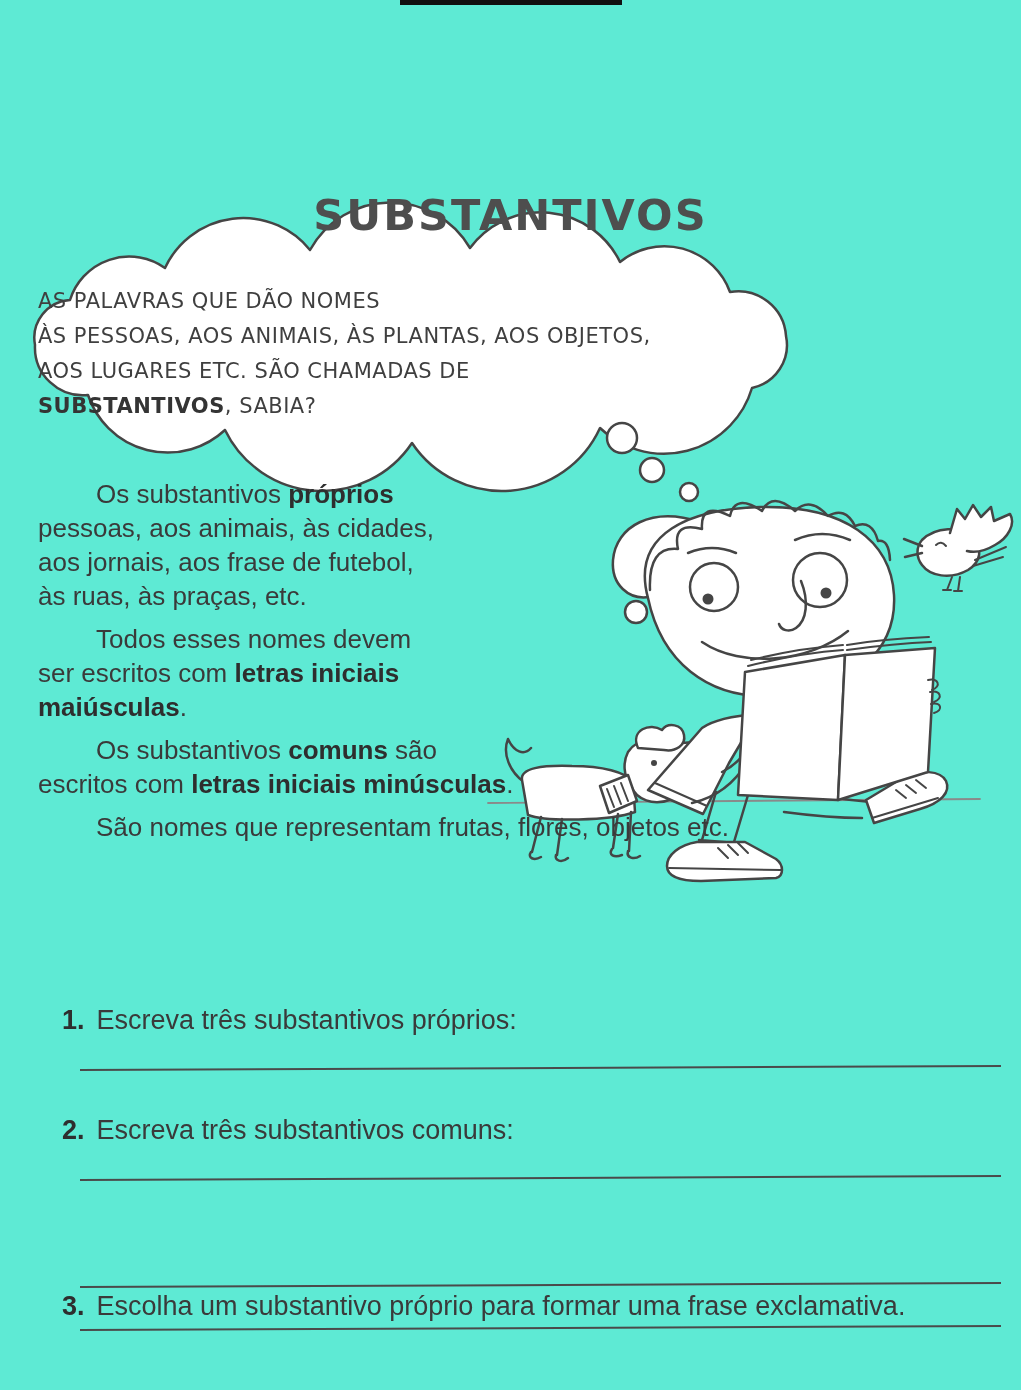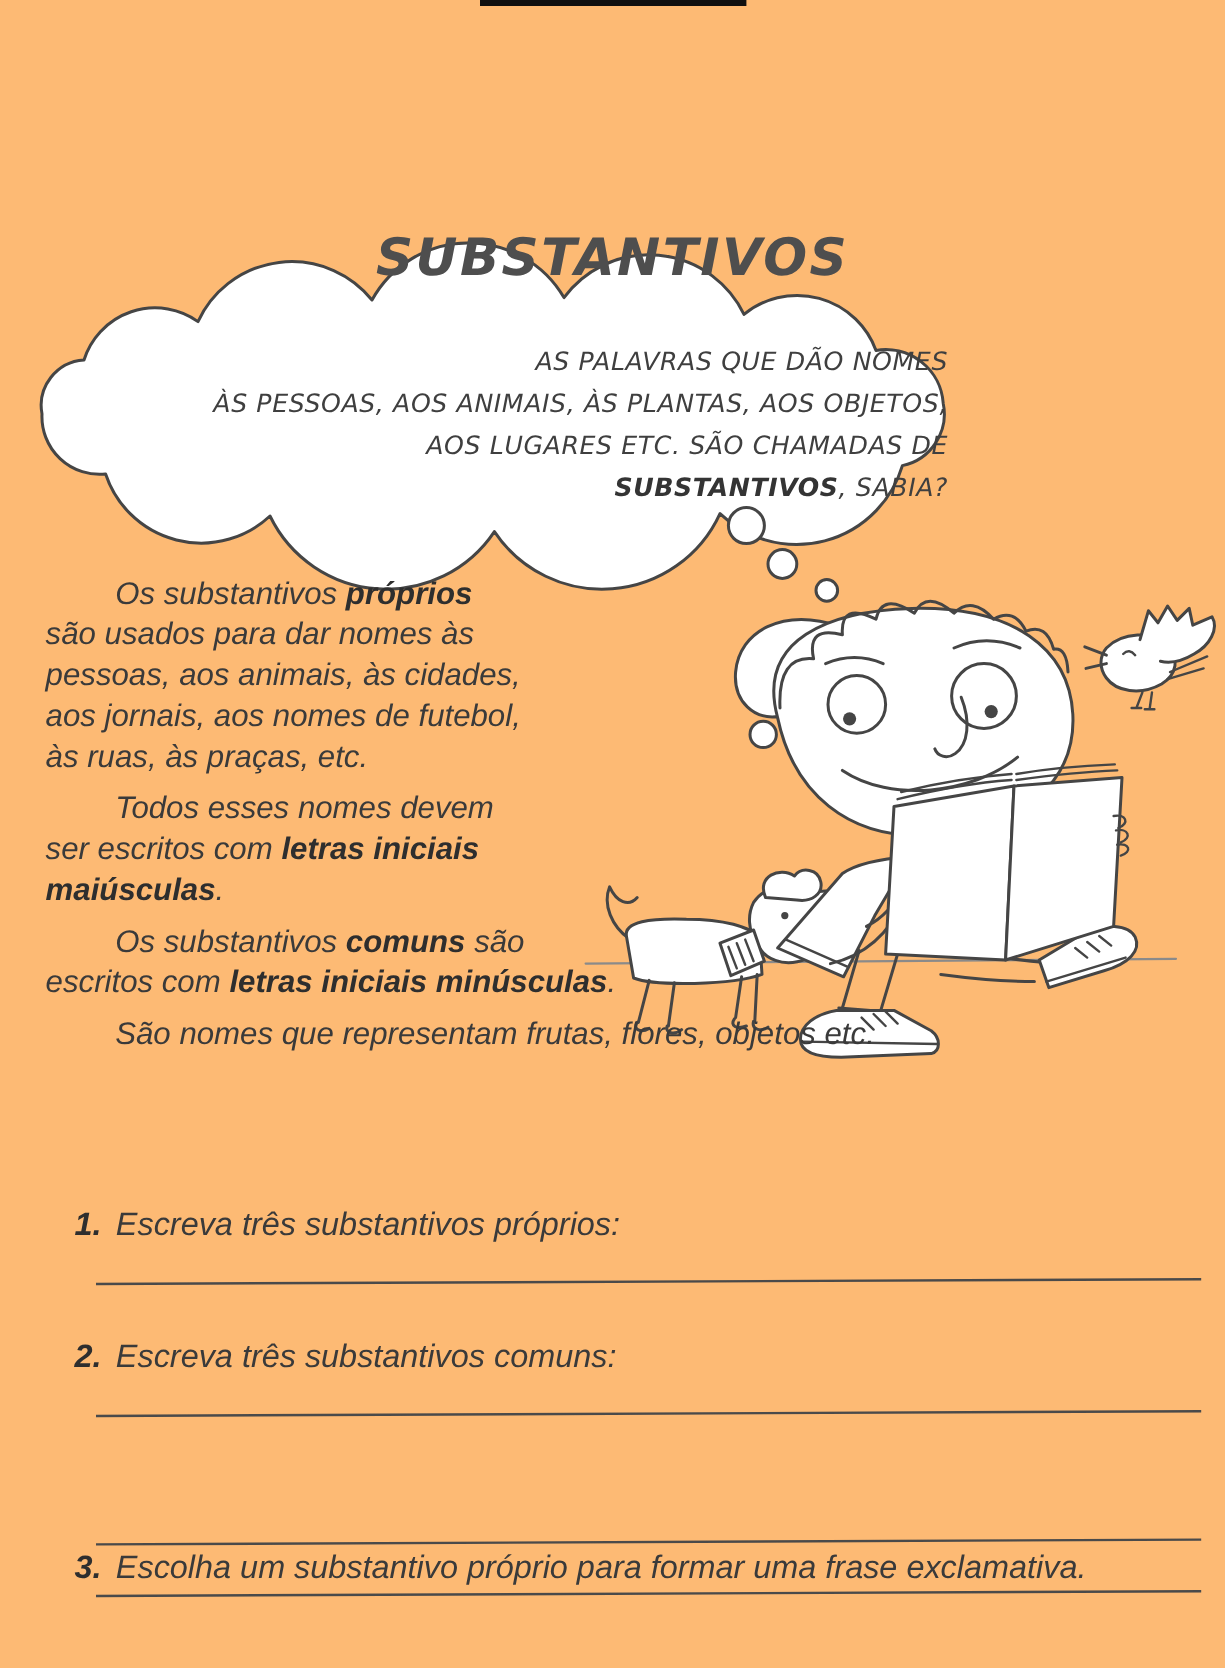--- a/index.html
+++ b/index.html
@@ -1,40 +1,39 @@
 <!DOCTYPE html>
 <html lang="pt"><head>
 <meta charset="utf-8">
 <style>
   html,body{margin:0;padding:0;background:#e8e8e8;}
   #page{
     position:relative;
     width:1021px;height:1390px;
     margin:0 auto;
-    background:#fdba74;
+    background:#5eead4;
     overflow:hidden;
     font-family:"Liberation Sans",sans-serif;
     color:#3b3b3b;
-    font-style:italic;
   }
   
   #top-bar{position:absolute;left:400px;top:0;width:222px;height:5px;background:#101010;}
   
   #title{
     position:absolute;left:0;top:190px;width:100%;
     text-align:center;font-size:43px;font-weight:bold;
     letter-spacing:2px;color:#4e4e4e;
     font-family:"DejaVu Sans",sans-serif;
   }
   
   #art{position:absolute;left:0;top:0;width:1021px;height:1390px;}
   
   #cloud-text{
     position:absolute;left:38px;top:284px;width:752px;
-    text-align:right;color:#3f3f3f;
+    text-align:left;color:#3f3f3f;
     font-family:"DejaVu Sans",sans-serif;
     font-size:21px;letter-spacing:.5px;
   }
   #cloud-text .cline{height:35px;line-height:35px;white-space:nowrap;}
   #cloud-text b{font-weight:bold;color:#343434;}
   
   #body-text{
     position:absolute;left:38px;top:477px;
     font-size:26px;line-height:34px;color:#3a3a3a;
   }
@@ -159,23 +158,22 @@
   <div id="cloud-text">
     <div class="cline"><span>AS PALAVRAS QUE DÃO NOMES</span></div>
     <div class="cline"><span>ÀS PESSOAS, AOS ANIMAIS, ÀS PLANTAS, AOS OBJETOS,</span></div>
     <div class="cline"><span>AOS LUGARES ETC. SÃO CHAMADAS DE</span></div>
     <div class="cline"><b>SUBSTANTIVOS</b><span>, SABIA?</span></div>
   </div>
 
   <div id="body-text">
       <div class="para">
         <div class="bline indent"><span>Os substantivos </span><b>próprios</b></div>
-        <div class="bline"><span>são usados para dar nomes às</span></div>
         <div class="bline"><span>pessoas, aos animais, às cidades,</span></div>
-        <div class="bline"><span>aos jornais, aos nomes de futebol,</span></div>
+        <div class="bline"><span>aos jornais, aos frase de futebol,</span></div>
         <div class="bline"><span>às ruas, às praças, etc.</span></div>
       </div>
       <div class="para">
         <div class="bline indent"><span>Todos esses nomes devem</span></div>
         <div class="bline"><span>ser escritos com </span><b>letras iniciais</b></div>
         <div class="bline"><b>maiúsculas</b><span>.</span></div>
       </div>
       <div class="para">
         <div class="bline indent"><span>Os substantivos </span><b>comuns</b><span> são</span></div>
         <div class="bline"><span>escritos com </span><b>letras iniciais minúsculas</b><span>.</span></div>

